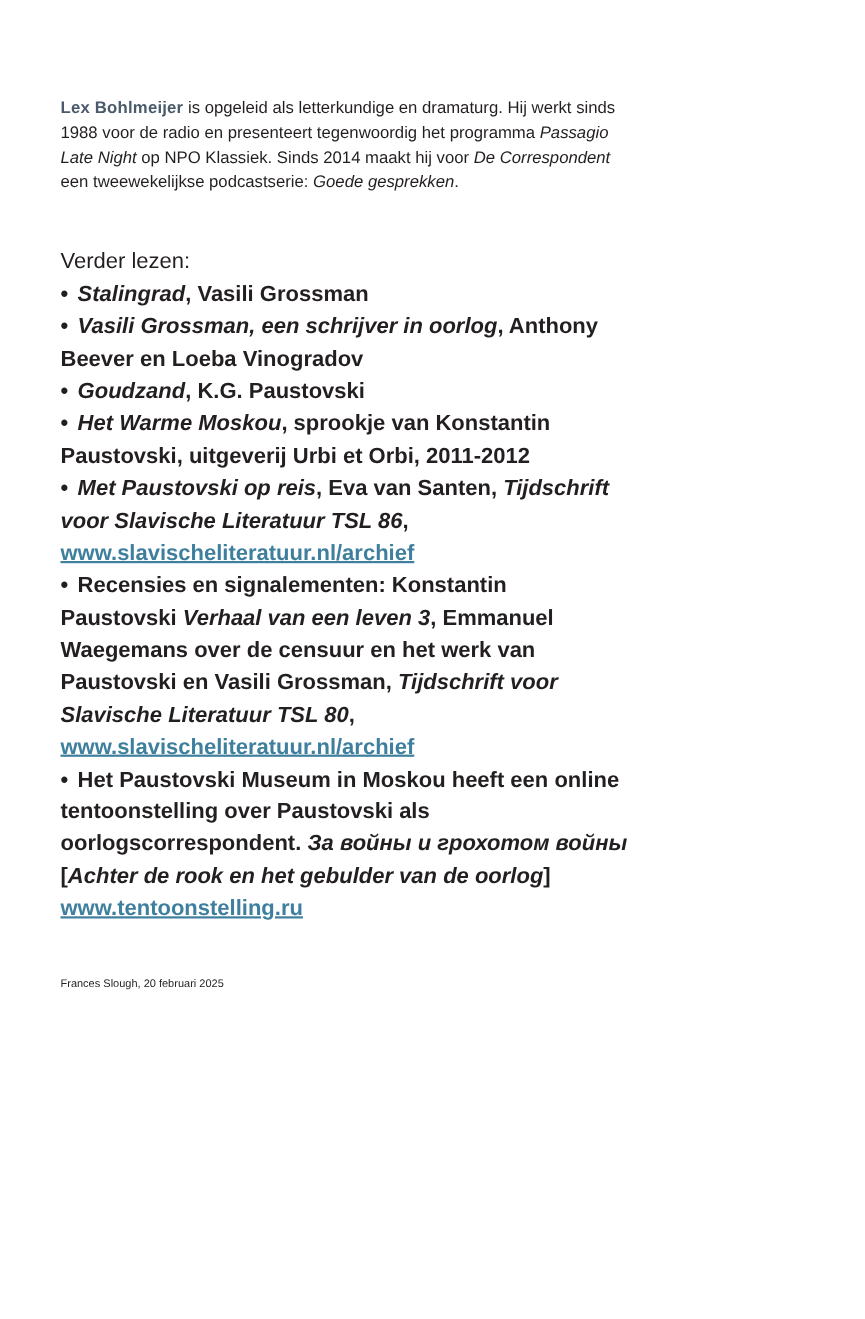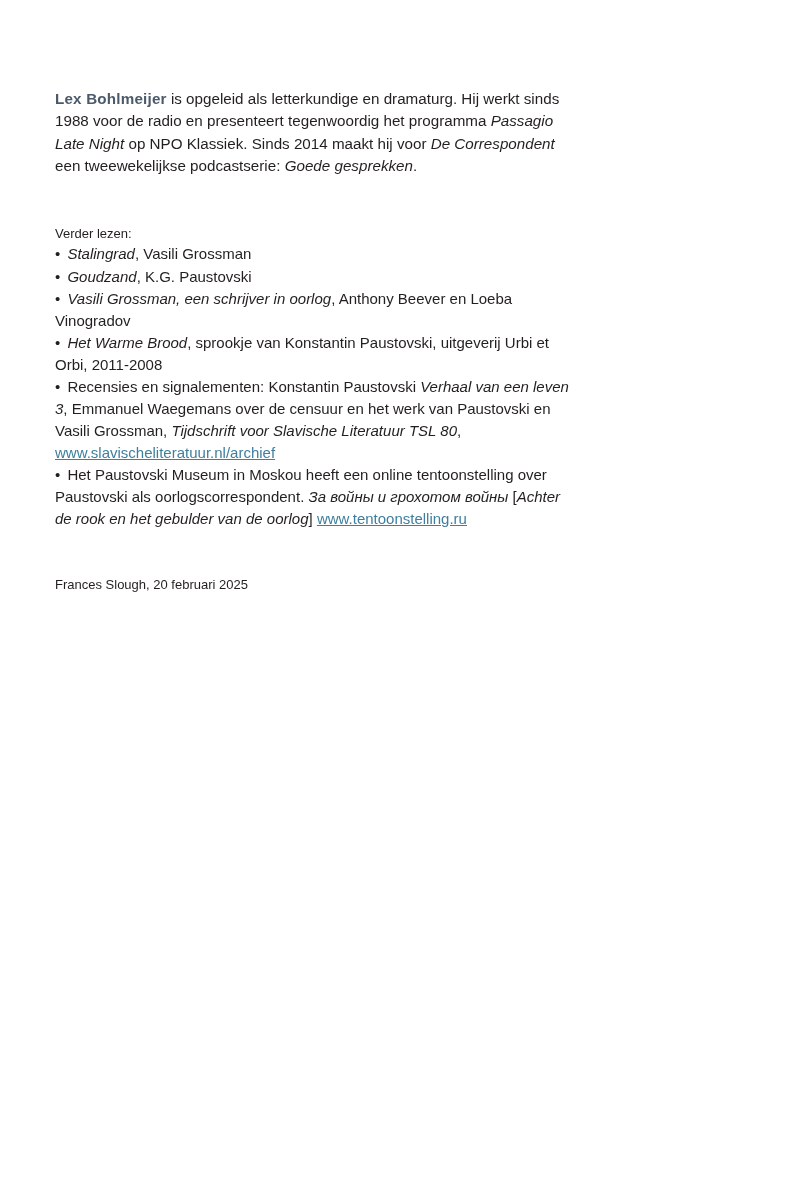--- a/index.html
+++ b/index.html
@@ -28,43 +28,44 @@
     text-align: left;
   }
   .bio-name {
     font-weight: bold;
     color: #4a5a6a;
     letter-spacing: 0.2px;
   }
   .it { font-style: italic; }
   .block-gap { height: 28px; }
   .list-head {
-    font-size: 13px;
+    font-size: 20px;
     line-height: 1.47;
     margin: 0;
   }
   .list {
     margin: 0;
     padding: 0;
     list-style: none;
   }
   .list li {
-    font-size: 15px;
+    font-size: 20px;
     line-height: 1.47;
     margin: 0;
     text-indent: 0;
+    font-weight: bold;
   }
   .bullet { margin-right: 3px; }
   a.link {
     color: #3f7f9e;
     text-decoration: underline;
     text-decoration-color: #3f7f9e;
   }
   .signature {
-    font-size: 13px;
+    font-size: 10px;
     line-height: 1.4;
     margin: 0;
     padding-top: 46px;
   }
 </style>
 </head>
 <body>
 
 <div class="page">
 
@@ -73,23 +74,24 @@
       <span class="bio-name">Lex Bohlmeijer</span><span><span> is opgeleid als letterkundige en dramaturg. Hij werkt sinds 1988 voor de radio en presenteert tegenwoordig het programma </span><em class="it">Passagio Late Night</em><span> op NPO Klassiek. Sinds 2014 maakt hij voor </span><em class="it">De Correspondent</em><span> een tweewekelijkse podcastserie: </span><em class="it">Goede gesprekken</em><span>.</span></span>
     </p>
   </div>
 
   <div class="block-gap"></div>
 
   <div>
     <p class="list-head">Verder lezen:</p>
     <ul class="list">
         <li><span class="bullet">• </span><em class="it">Stalingrad</em><span>, Vasili Grossman</span></li>
+        <li><span class="bullet">• </span><em class="it">Vasili Grossman, een schrijver in oorlog</em><span>, Anthony Beever en Loeba Vinogradov</span></li>
         <li><span class="bullet">• </span><em class="it">Goudzand</em><span>, K.G. Paustovski</span></li>
-        <li><span class="bullet">• </span><em class="it">Vasili Grossman, een schrijver in oorlog</em><span>, Anthony Beever en Loeba Vinogradov</span></li>
-        <li><span class="bullet">• </span><em class="it">Het Warme Brood</em><span>, sprookje van Konstantin Paustovski, uitgeverij Urbi et Orbi,  2011-2008</span></li>
+        <li><span class="bullet">• </span><em class="it">Het Warme Moskou</em><span>, sprookje van Konstantin Paustovski, uitgeverij Urbi et Orbi,  2011-2012</span></li>
+        <li><span class="bullet">• </span><em class="it">Met Paustovski op reis</em><span>, Eva van Santen, </span><em class="it">Tijdschrift voor Slavische Literatuur TSL 86</em><span>, </span><a class="link" href="#">www.slavischeliteratuur.nl/archief</a></li>
         <li><span class="bullet">• </span><span>Recensies en signalementen: Konstantin Paustovski </span><em class="it">Verhaal van een leven 3</em><span>, Emmanuel Waegemans over de censuur en het werk van Paustovski en Vasili Grossman, </span><em class="it">Tijdschrift voor Slavische Literatuur TSL 80</em><span>, </span><a class="link" href="#">www.slavischeliteratuur.nl/archief</a></li>
         <li><span class="bullet">• </span><span>Het Paustovski Museum in Moskou heeft een online tentoonstelling over Paustovski als oorlogscorrespondent. </span><em class="it">За войны и грохотом войны</em><span> [</span><em class="it">Achter de rook en het gebulder van de oorlog</em><span>] </span><a class="link" href="#">www.tentoonstelling.ru</a></li>
       </ul>
   </div>
 
   <p class="signature">Frances Slough, 20 februari 2025</p>
 
 </div>
 
 </body></html>

